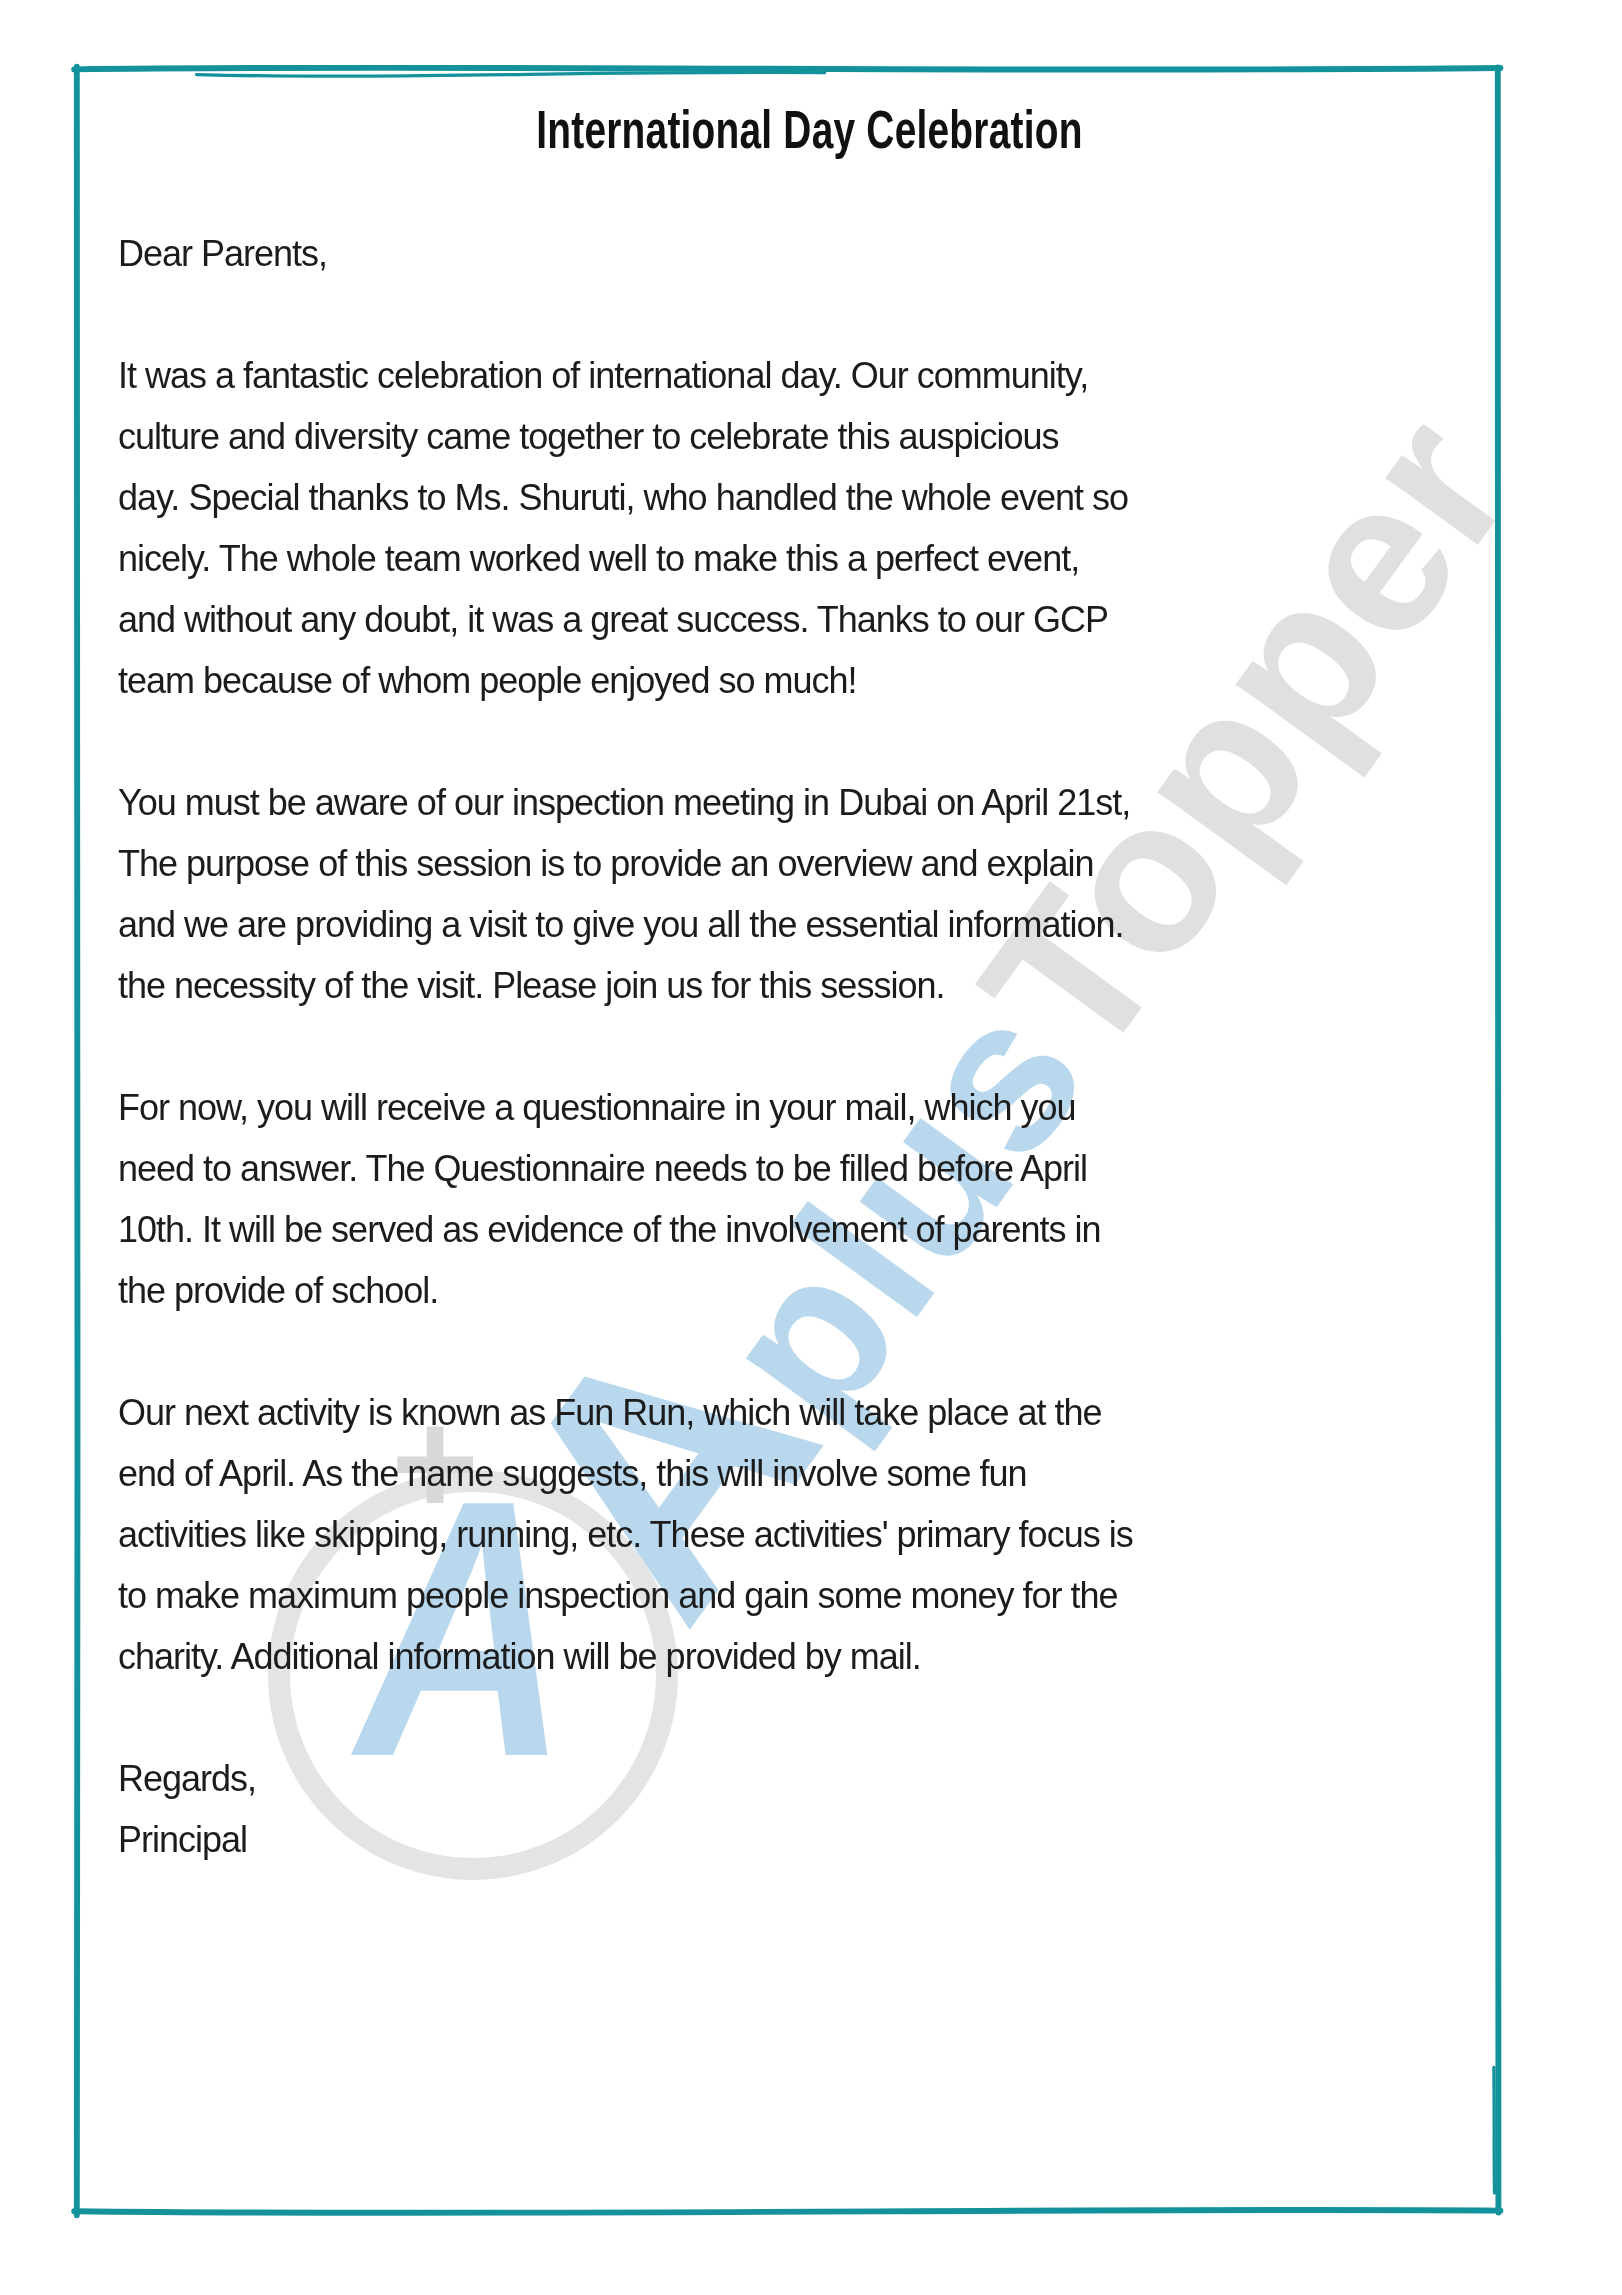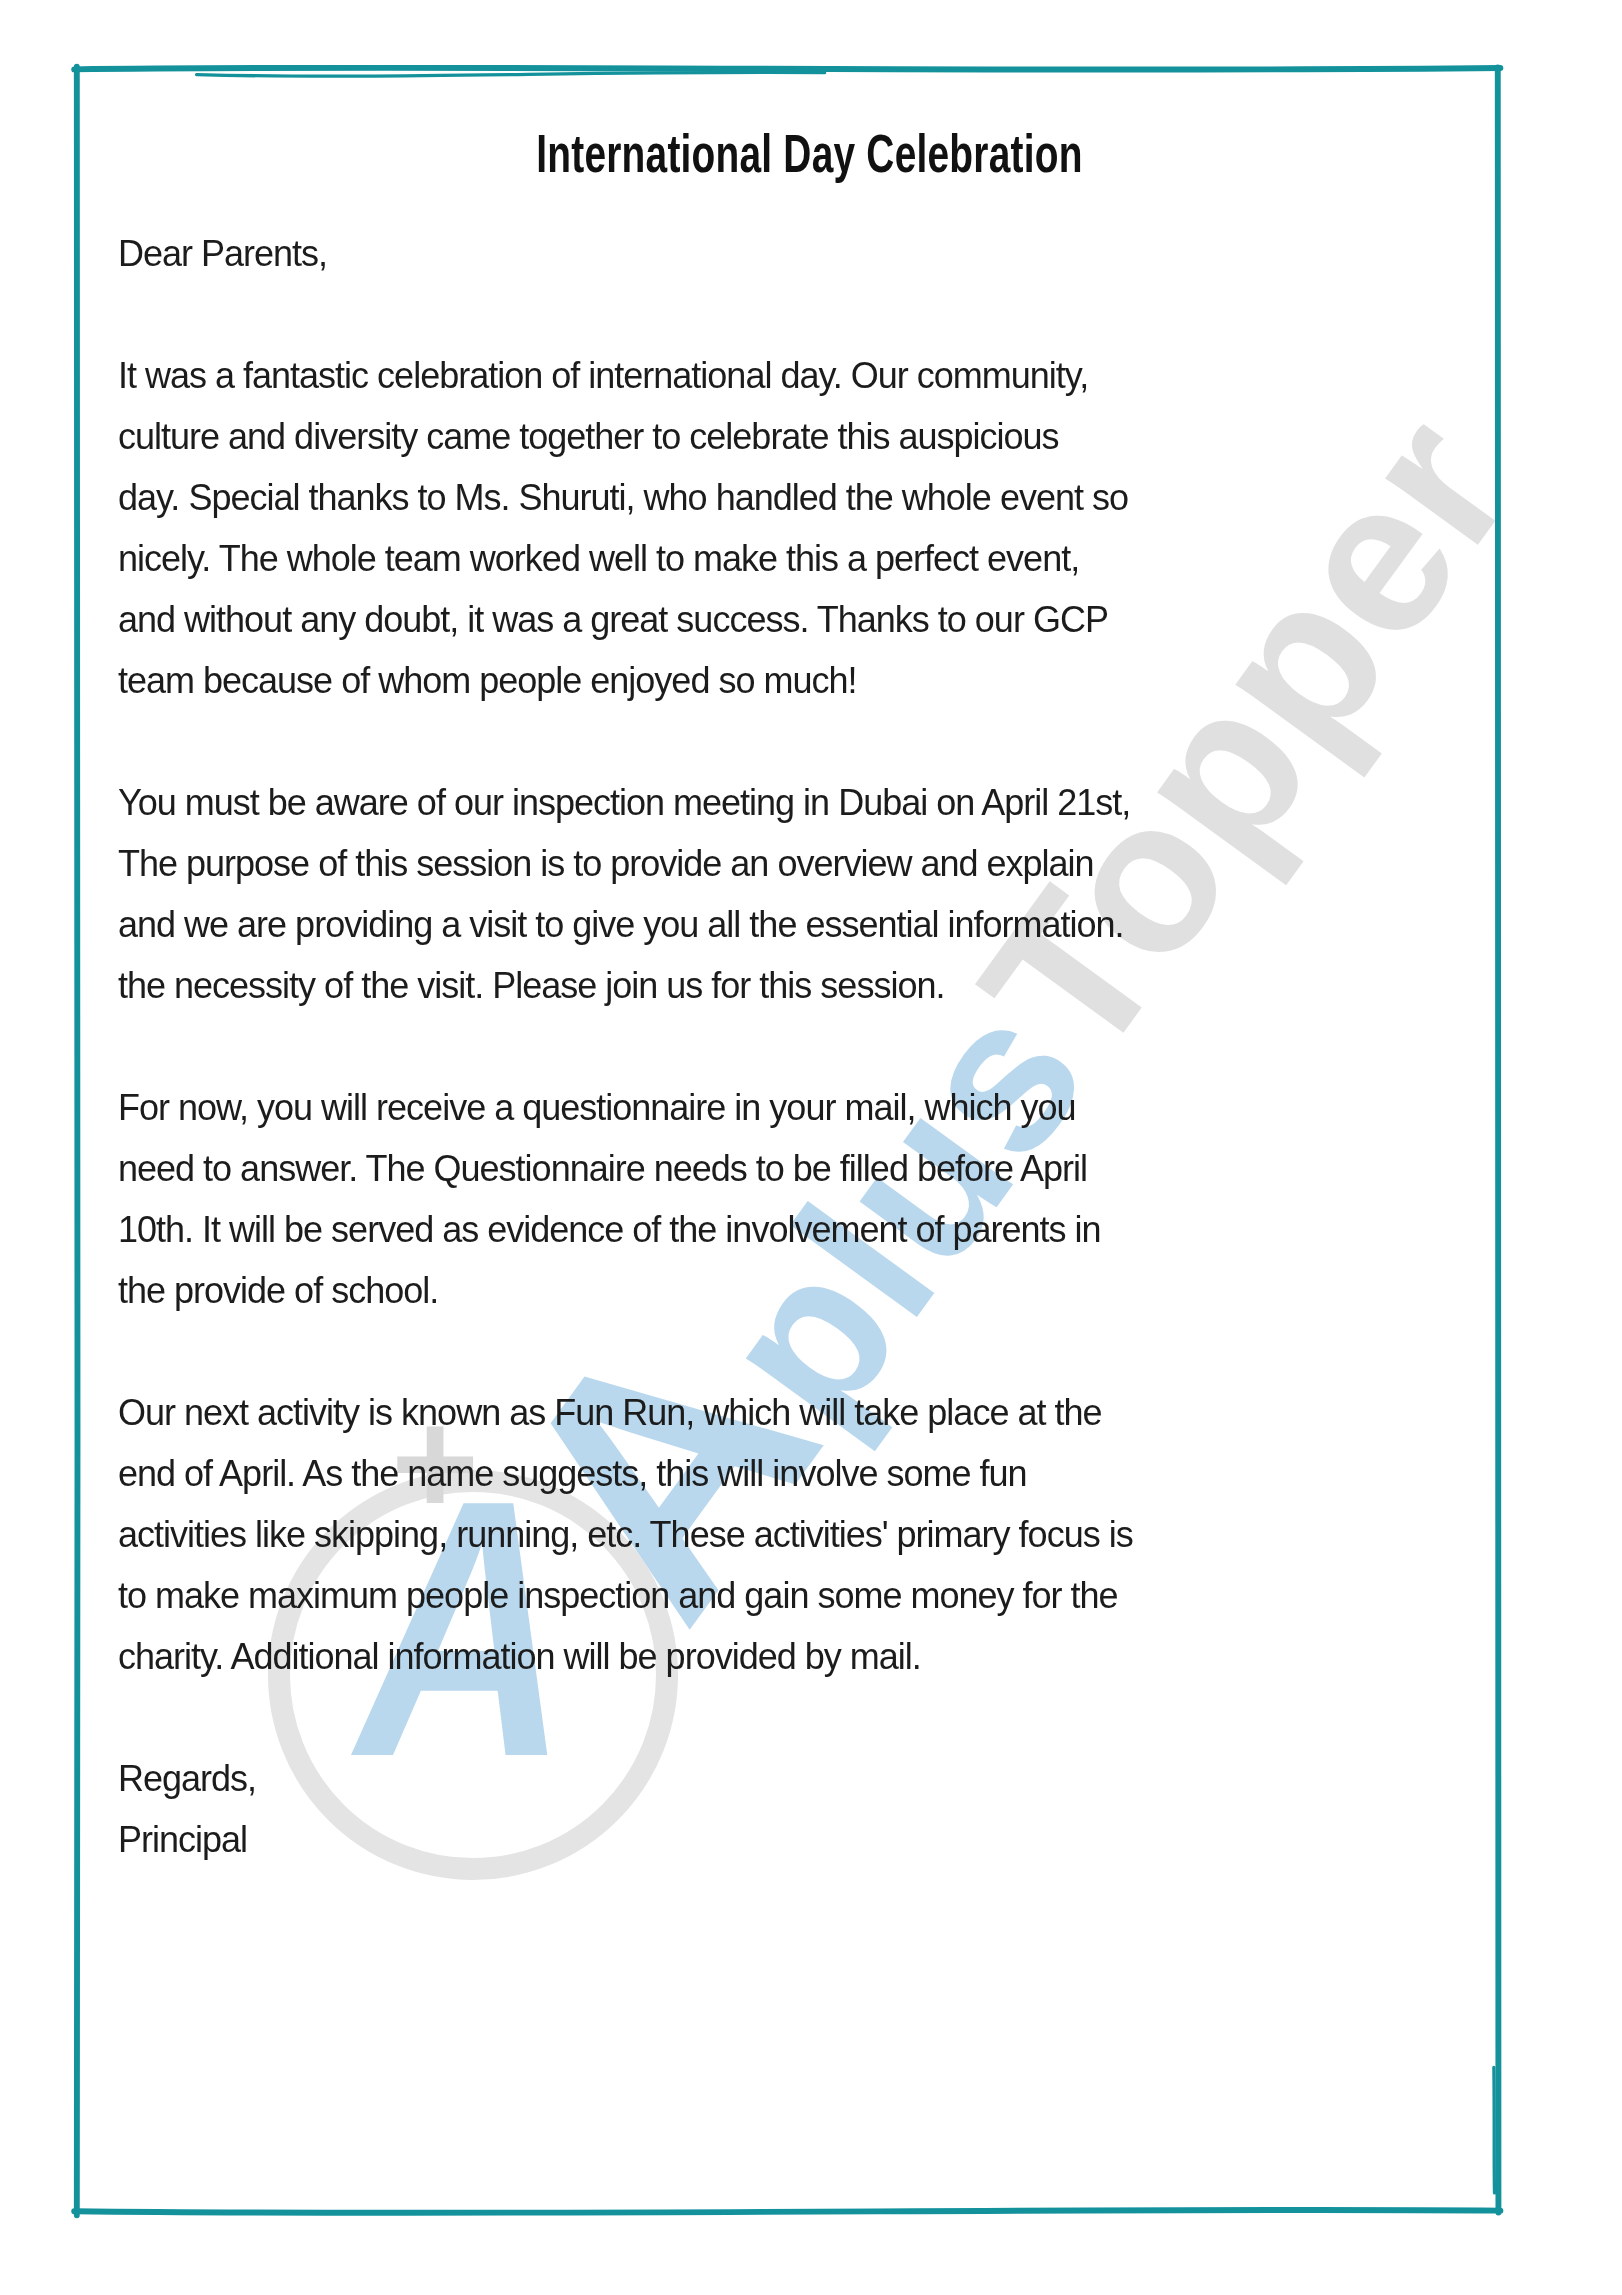--- a/index.html
+++ b/index.html
@@ -31,21 +31,21 @@
     transform:scaleX(0.8);transform-origin:left top;z-index:1;
   }
   .logo-plus{
     position:absolute;left:391px;top:1387px;font-size:151px;line-height:1;
     font-weight:bold;color:var(--wmplus,#d8d8d8);z-index:1;
   }
 
   
   .title-block{
     position:absolute;left:118px;top:97px;width:1382px;height:65px;
-    line-height:65px;text-align:center;z-index:2;margin-top:24px;
+    line-height:65px;text-align:center;z-index:2;
   }
   .title-inner{
     display:inline-block;font-size:54px;font-weight:bold;color:var(--title,#111111);
     transform:scaleX(0.72);transform-origin:center center;white-space:nowrap;
     letter-spacing:0.3px;
   }
   .letter-body{
     position:absolute;left:118px;top:223px;width:1382px;z-index:2;
     font-size:36px;color:var(--body,#1c1c1c);letter-spacing:-1px;
   }

